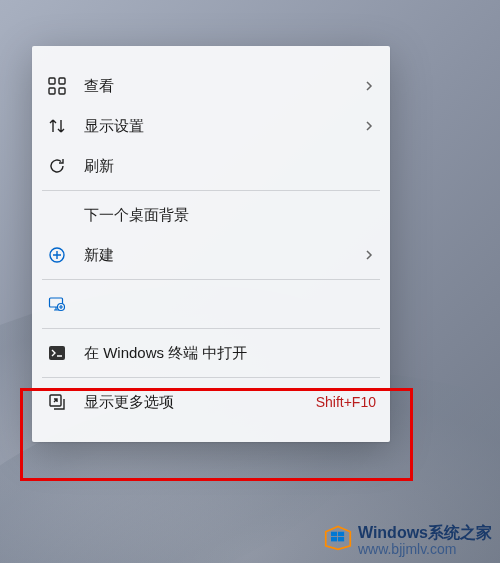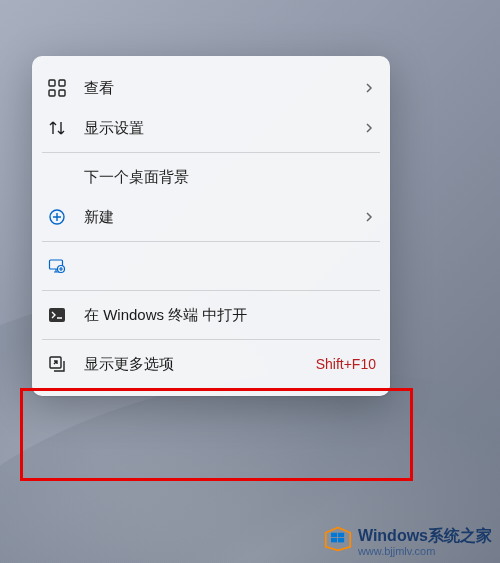--- a/index.html
+++ b/index.html
@@ -15,26 +15,26 @@
     .wave {
       position: absolute;
       border-radius: 50%;
       background: radial-gradient(ellipse, rgba(255,255,255,0.15) 0%, rgba(120,130,145,0.3) 60%);
     }
     .wave1 { width: 600px; height: 300px; top: 300px; left: -200px; transform: rotate(-15deg);}
     .wave2 { width: 700px; height: 350px; top: 380px; left: -100px; transform: rotate(-10deg);}
     .context-menu {
       position: absolute;
       left: 32px;
-      top: 56px;
+      top: 46px;
       width: 358px;
       background: rgba(246,247,249,0.97);
-      border-radius: 10px;
+      border-radius: 2px;
       box-shadow: 0 10px 40px rgba(0,0,0,0.25), 0 1px 2px rgba(0,0,0,0.1);
-      padding: 12px 0;
+      padding: 20px 0;
     }
     .menu-item {
       display: flex;
       align-items: center;
       height: 40px;
       padding: 0 14px 0 14px;
       cursor: default;
       color: #1a1a1a;
     }
     .icon-slot {
@@ -75,21 +75,21 @@
       right: 8px;
       bottom: 6px;
       display: flex;
       align-items: center;
       gap: 6px;
       color: #2a4a7a;
       font-size: 14px;
     }
     .watermark .brand { display: flex; flex-direction: column; line-height: 1.1; margin-top: 8px; }
     .watermark .line1 { font-weight: 600; font-size: 16px; color: #1a3a6a; }
-    .watermark .line2 { font-size: 11px; color: #3a5a8a; }
+    .watermark .line2 { font-size: 14px; color: #3a5a8a; }
     .win-logo { width: 28px; height: 28px; }
   </style>
 </head>
 <body>
 
 <div class="wave wave1"></div>
 <div class="wave wave2"></div>
 
 <div class="context-menu">
 
@@ -117,20 +117,28 @@
       </svg>
     </span>
     <span class="menu-label">显示设置</span>
     <span class="chevron">
       <svg viewBox="0 0 10 10" width="10" height="10" fill="none" stroke="#666" stroke-width="1.5">
           <path d="M3 1l4 4-4 4"></path>
         </svg>
     </span>
   </div>
 
+  <div class="menu-item">
+    <span class="icon-slot">
+      <svg viewBox="0 0 18 18" width="18" height="18" fill="none" stroke="#222" stroke-width="1.4">
+        <path d="M15 9a6 6 0 1 1-2-4.5M15 2v4h-4"></path>
+      </svg>
+    </span>
+    <span class="menu-label">刷新</span>
+  </div>
 
   <div class="divider"></div>
 
   <div class="menu-item">
     <span class="icon-slot"></span>
     <span class="menu-label">下一个桌面背景</span>
   </div>
 
   <div class="menu-item">
     <span class="icon-slot">

